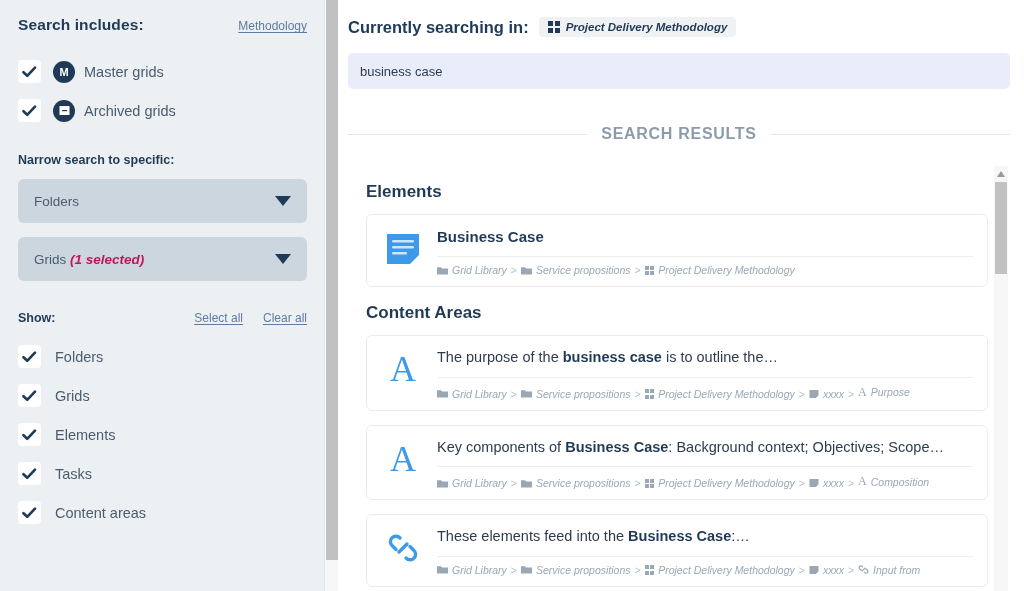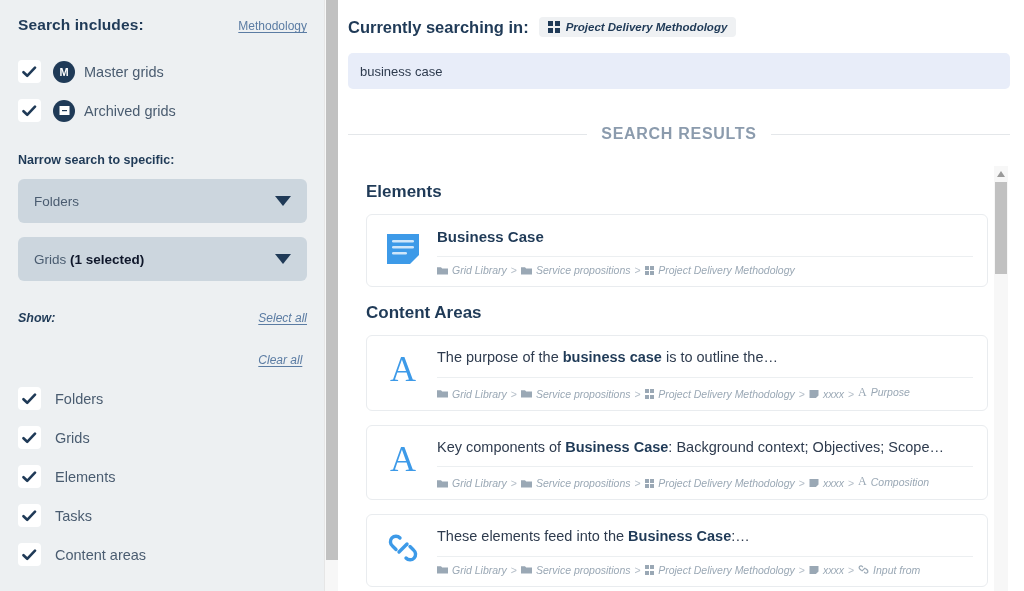--- a/index.html
+++ b/index.html
@@ -53,31 +53,31 @@
     font-size: 12.5px; font-weight: bold; color: #1f3a57;
     margin: 31px 0 12px 0;
   }
 
   .dropdown {
     height: 44px; background: #ccd6de; border-radius: 6px;
     display: flex; align-items: center; justify-content: space-between;
     padding: 0 16px; margin-bottom: 14px; cursor: pointer;
   }
   .dd-label { font-size: 13.5px; color: #4a5c70; }
-  .dd-label b { color: #0f172a; }
+  .dd-label b { color: #be185d; font-style: italic; }
   .caret {
     width: 0; height: 0; border-left: 8px solid transparent;
     border-right: 8px solid transparent; border-top: 10px solid #1f3a57;
   }
 
   .show-row {
-    display: flex; align-items: baseline; margin: 30px 0 20px 0; font-style: italic;
+    display: flex; align-items: baseline; margin: 30px 0 20px 0;
   }
   .show-label { font-size: 12.5px; font-weight: bold; color: #1f3a57; }
-  .show-links { margin-left: auto; display: flex; gap: 28px; flex-direction: column; }
+  .show-links { margin-left: auto; display: flex; gap: 20px; }
 
   
   .sb-scroll {
     position: absolute; top: 0; right: 0; width: 14px; height: 591px;
     background: #f7f7f7; border-left: 1px solid #e6e6e6;
   }
   .sb-thumb {
     position: absolute; top: 0; left: 1px; width: 12px; height: 560px;
     background: #c1c1c1; border-radius: 0;
   }

